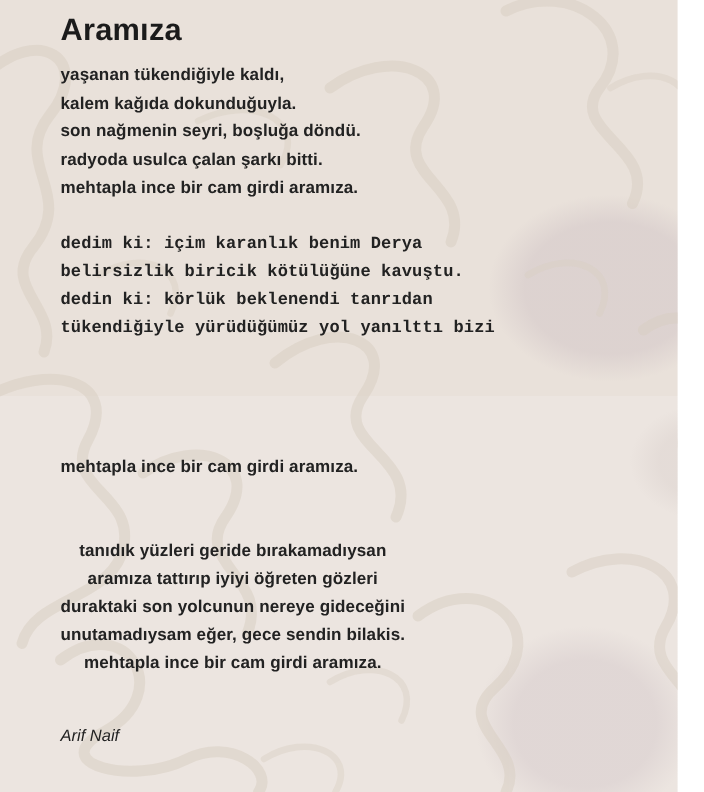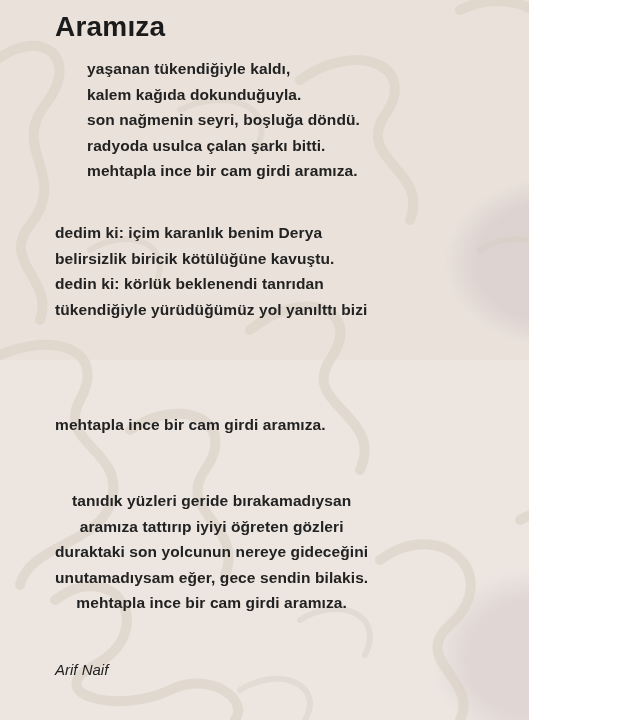--- a/index.html
+++ b/index.html
@@ -2,21 +2,21 @@
 <html style="--background_top: #e9e1da; --background_bottom: #ece5e0; --title_color: #1b1b1b; --text_color: #222222; --script_color: #d8cec1; --stain_color: #ddd2d2;"><head>
 <meta charset="utf-8">
 <style>
   html, body {
     margin: 0;
     padding: 0;
     background: #ffffff;
   }
   .page {
     position: relative;
-    width: 529px;
+    width: 616px;
     height: 720px;
     overflow: hidden;
     font-family: "Liberation Sans", sans-serif;
     background:
       radial-gradient(ellipse 150px 115px at 555px 262px, var(--stain_soft, rgba(201,187,192,0.38)) 0 52%, rgba(201,187,192,0) 74%),
       radial-gradient(ellipse 135px 120px at 532px 658px, var(--stain_soft, rgba(201,187,192,0.33)) 0 48%, rgba(201,187,192,0) 74%),
       radial-gradient(ellipse 90px 70px at 640px 420px, rgba(205,193,190,0.25) 0 45%, rgba(205,193,190,0) 75%),
       linear-gradient(var(--background_top, #e9e1da) 0 360px, var(--background_bottom, #ece5e0) 360px 100%);
   }
   .texture {
@@ -41,22 +41,22 @@
   .stanza {
     position: absolute;
     left: 55px;
     font-size: 15.5px;
     line-height: 25.5px;
     font-weight: bold;
     color: var(--text_color, #222222);
     letter-spacing: 0.1px;
     white-space: nowrap;
   }
-  #stanza-0 { top: 56px; margin-left: 32px; }
-  #stanza-1 { top: 220px; }
+  #stanza-0 { top: 56px; }
+  #stanza-1 { top: 209px; font-family: Liberation Mono, monospace; }
   #stanza-2 { top: 412px; }
   #stanza-3 { top: 488px; text-align: center; }
   .author {
     position: absolute;
     left: 55px;
     top: 657px;
     font-size: 15px;
     line-height: 26px;
     font-style: italic;
     font-weight: normal;

